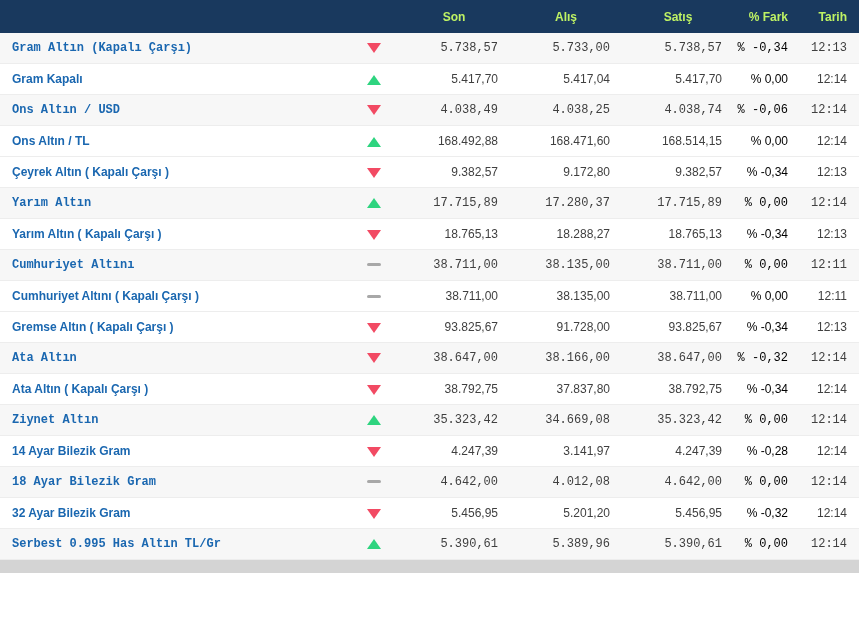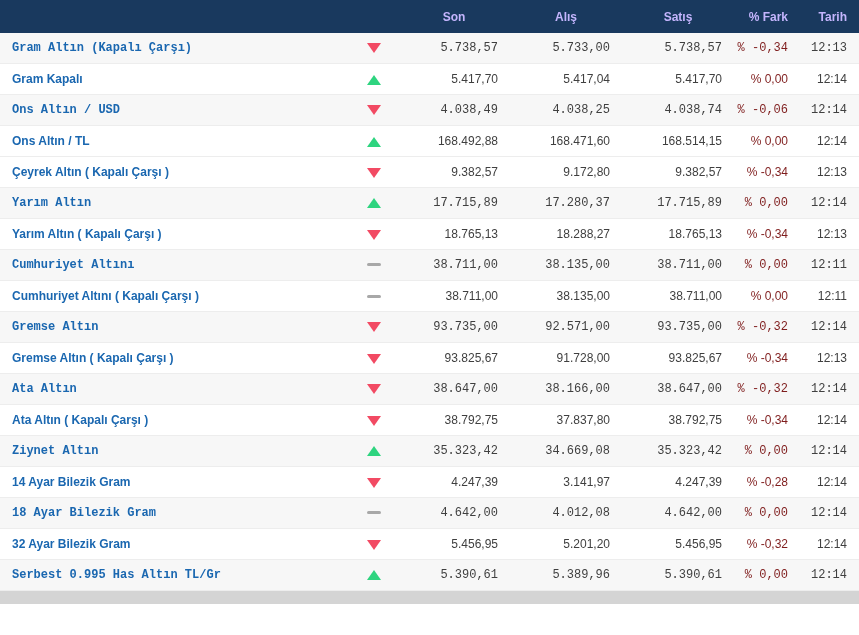--- a/index.html
+++ b/index.html
@@ -18,21 +18,21 @@
   table{width:859px;border-collapse:collapse;table-layout:fixed;}
   col.c-name{width:350px;}
   col.c-arrow{width:48px;}
   col.c-son{width:112px;}
   col.c-alis{width:112px;}
   col.c-satis{width:112px;}
   col.c-fark{width:66px;}
   col.c-tarih{width:59px;}
   thead th{
     background:var(--header-bg);
-    color:#c4b5fd;
+    color:#bef264;
     font-size:12px;
     font-weight:bold;
     height:33px;
     padding:0;
   }
   th.center{text-align:center;}
   th.right{text-align:right;padding-right:12px;}
   tbody td{
     height:30px;
     font-size:12px;
@@ -44,21 +44,21 @@
   }
   tbody tr.odd{background:var(--stripe);font-family:Liberation Mono, monospace;}
   tbody tr.even{background:#ffffff;}
   td.name{
     color:var(--name);
     font-weight:bold;
     padding-left:12px;
     cursor:pointer;
   }
   td.num{text-align:right;padding-right:12px;}
-  td.fark{color:#7f1d1d;}
+  td.fark{color:#000000;}
   td.tarih{color:#404040;}
   td.arrow-cell{text-align:center;vertical-align:middle;}
   .icon{display:inline-block;vertical-align:middle;}
   .icon.up{
     width:0;height:0;
     border-left:7px solid transparent;
     border-right:7px solid transparent;
     border-bottom:10px solid var(--up);
   }
   .icon.down{
@@ -195,31 +195,20 @@
     <td class="name">Cumhuriyet Altını ( Kapalı Çarşı )</td>
     <td class="arrow-cell">
       <span class="icon flat"></span>
     </td>
     <td class="num">38.711,00</td>
     <td class="num">38.135,00</td>
     <td class="num">38.711,00</td>
     <td class="num fark">% 0,00</td>
     <td class="num tarih">12:11</td>
   </tr>
-        <tr class="odd">
-    <td class="name">Gremse Altın</td>
-    <td class="arrow-cell">
-      <span class="icon down"></span>
-    </td>
-    <td class="num">93.735,00</td>
-    <td class="num">92.571,00</td>
-    <td class="num">93.735,00</td>
-    <td class="num fark">% -0,32</td>
-    <td class="num tarih">12:14</td>
-  </tr>
         <tr class="even">
     <td class="name">Gremse Altın ( Kapalı Çarşı )</td>
     <td class="arrow-cell">
       <span class="icon down"></span>
     </td>
     <td class="num">93.825,67</td>
     <td class="num">91.728,00</td>
     <td class="num">93.825,67</td>
     <td class="num fark">% -0,34</td>
     <td class="num tarih">12:13</td>

